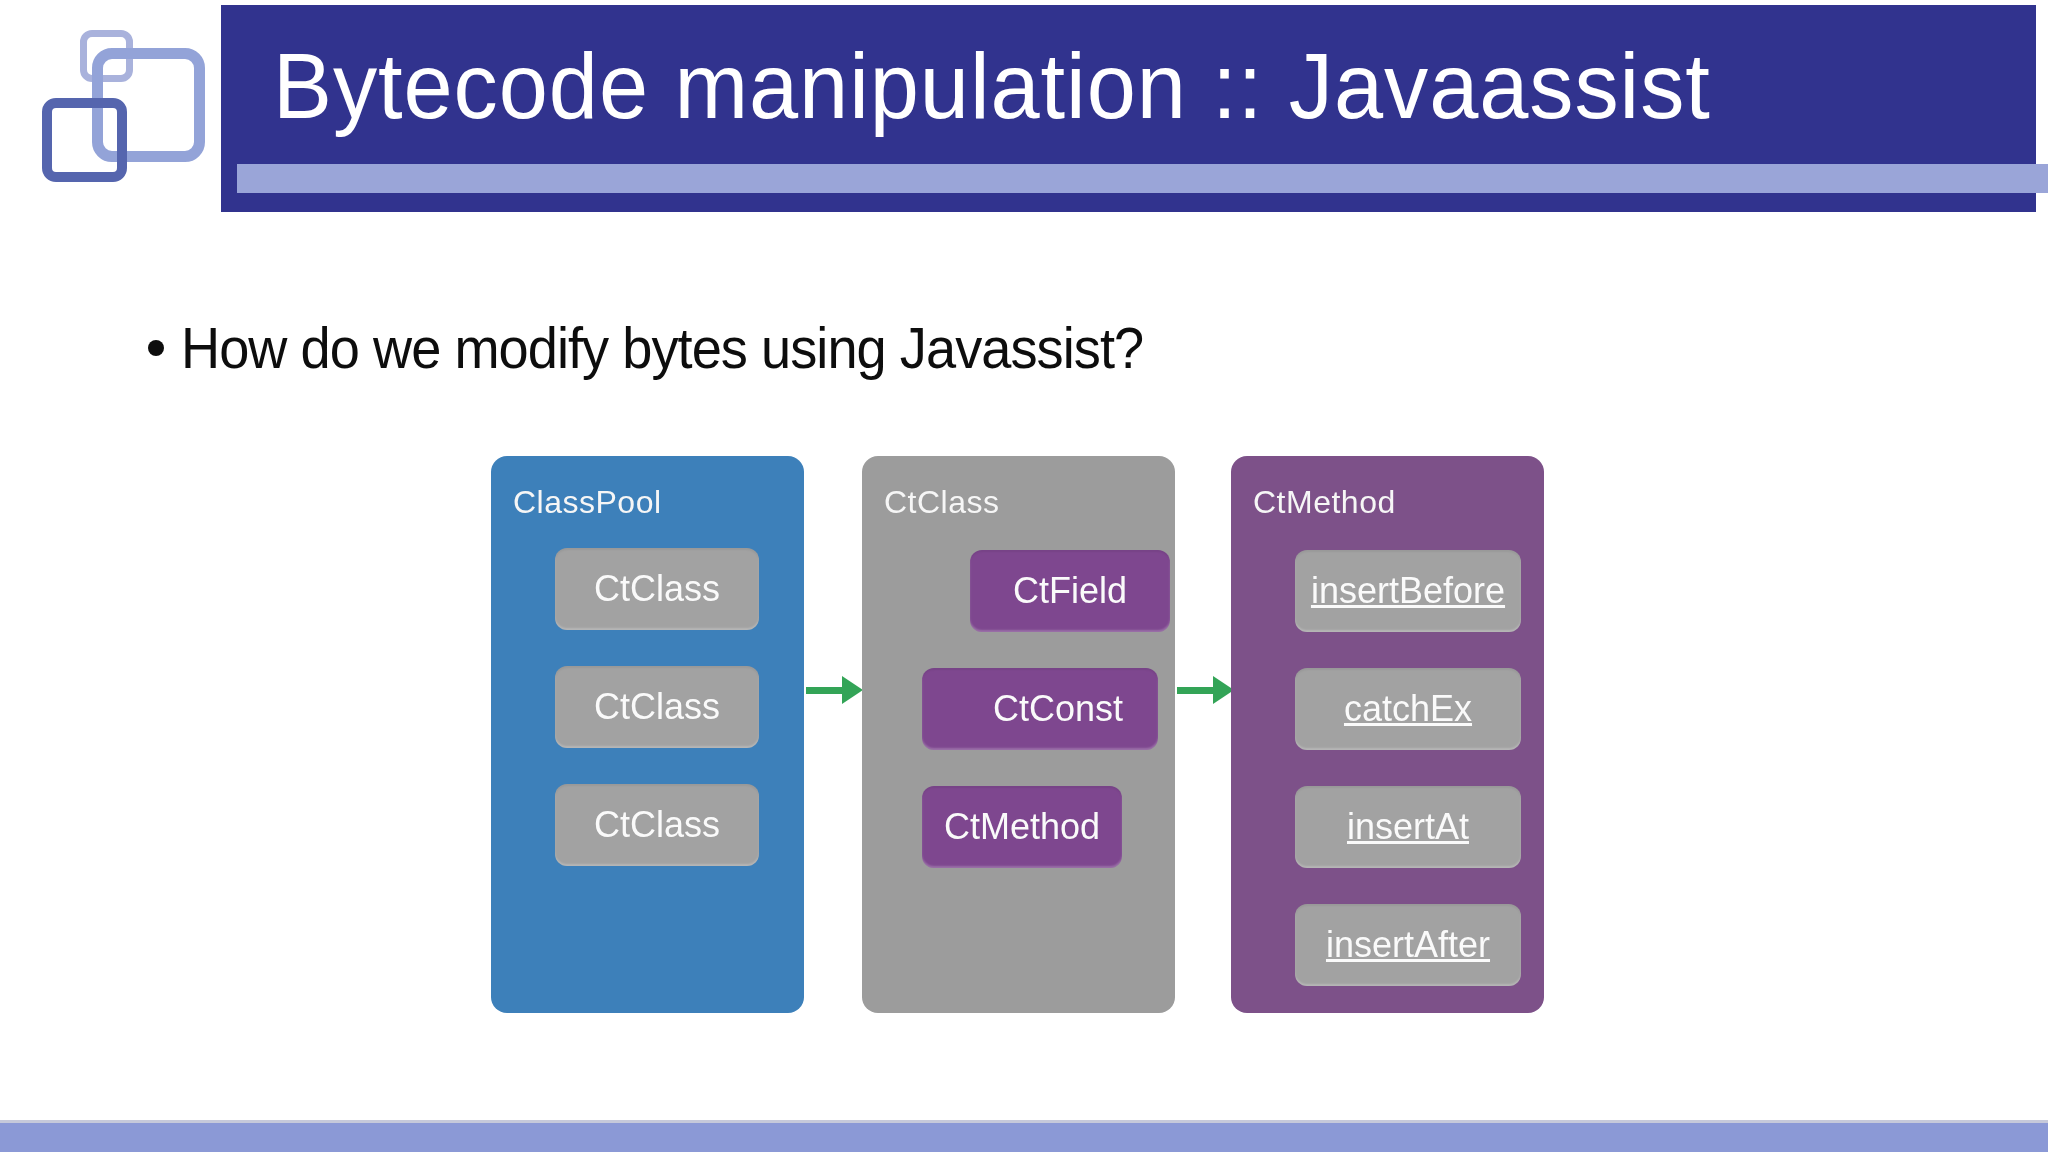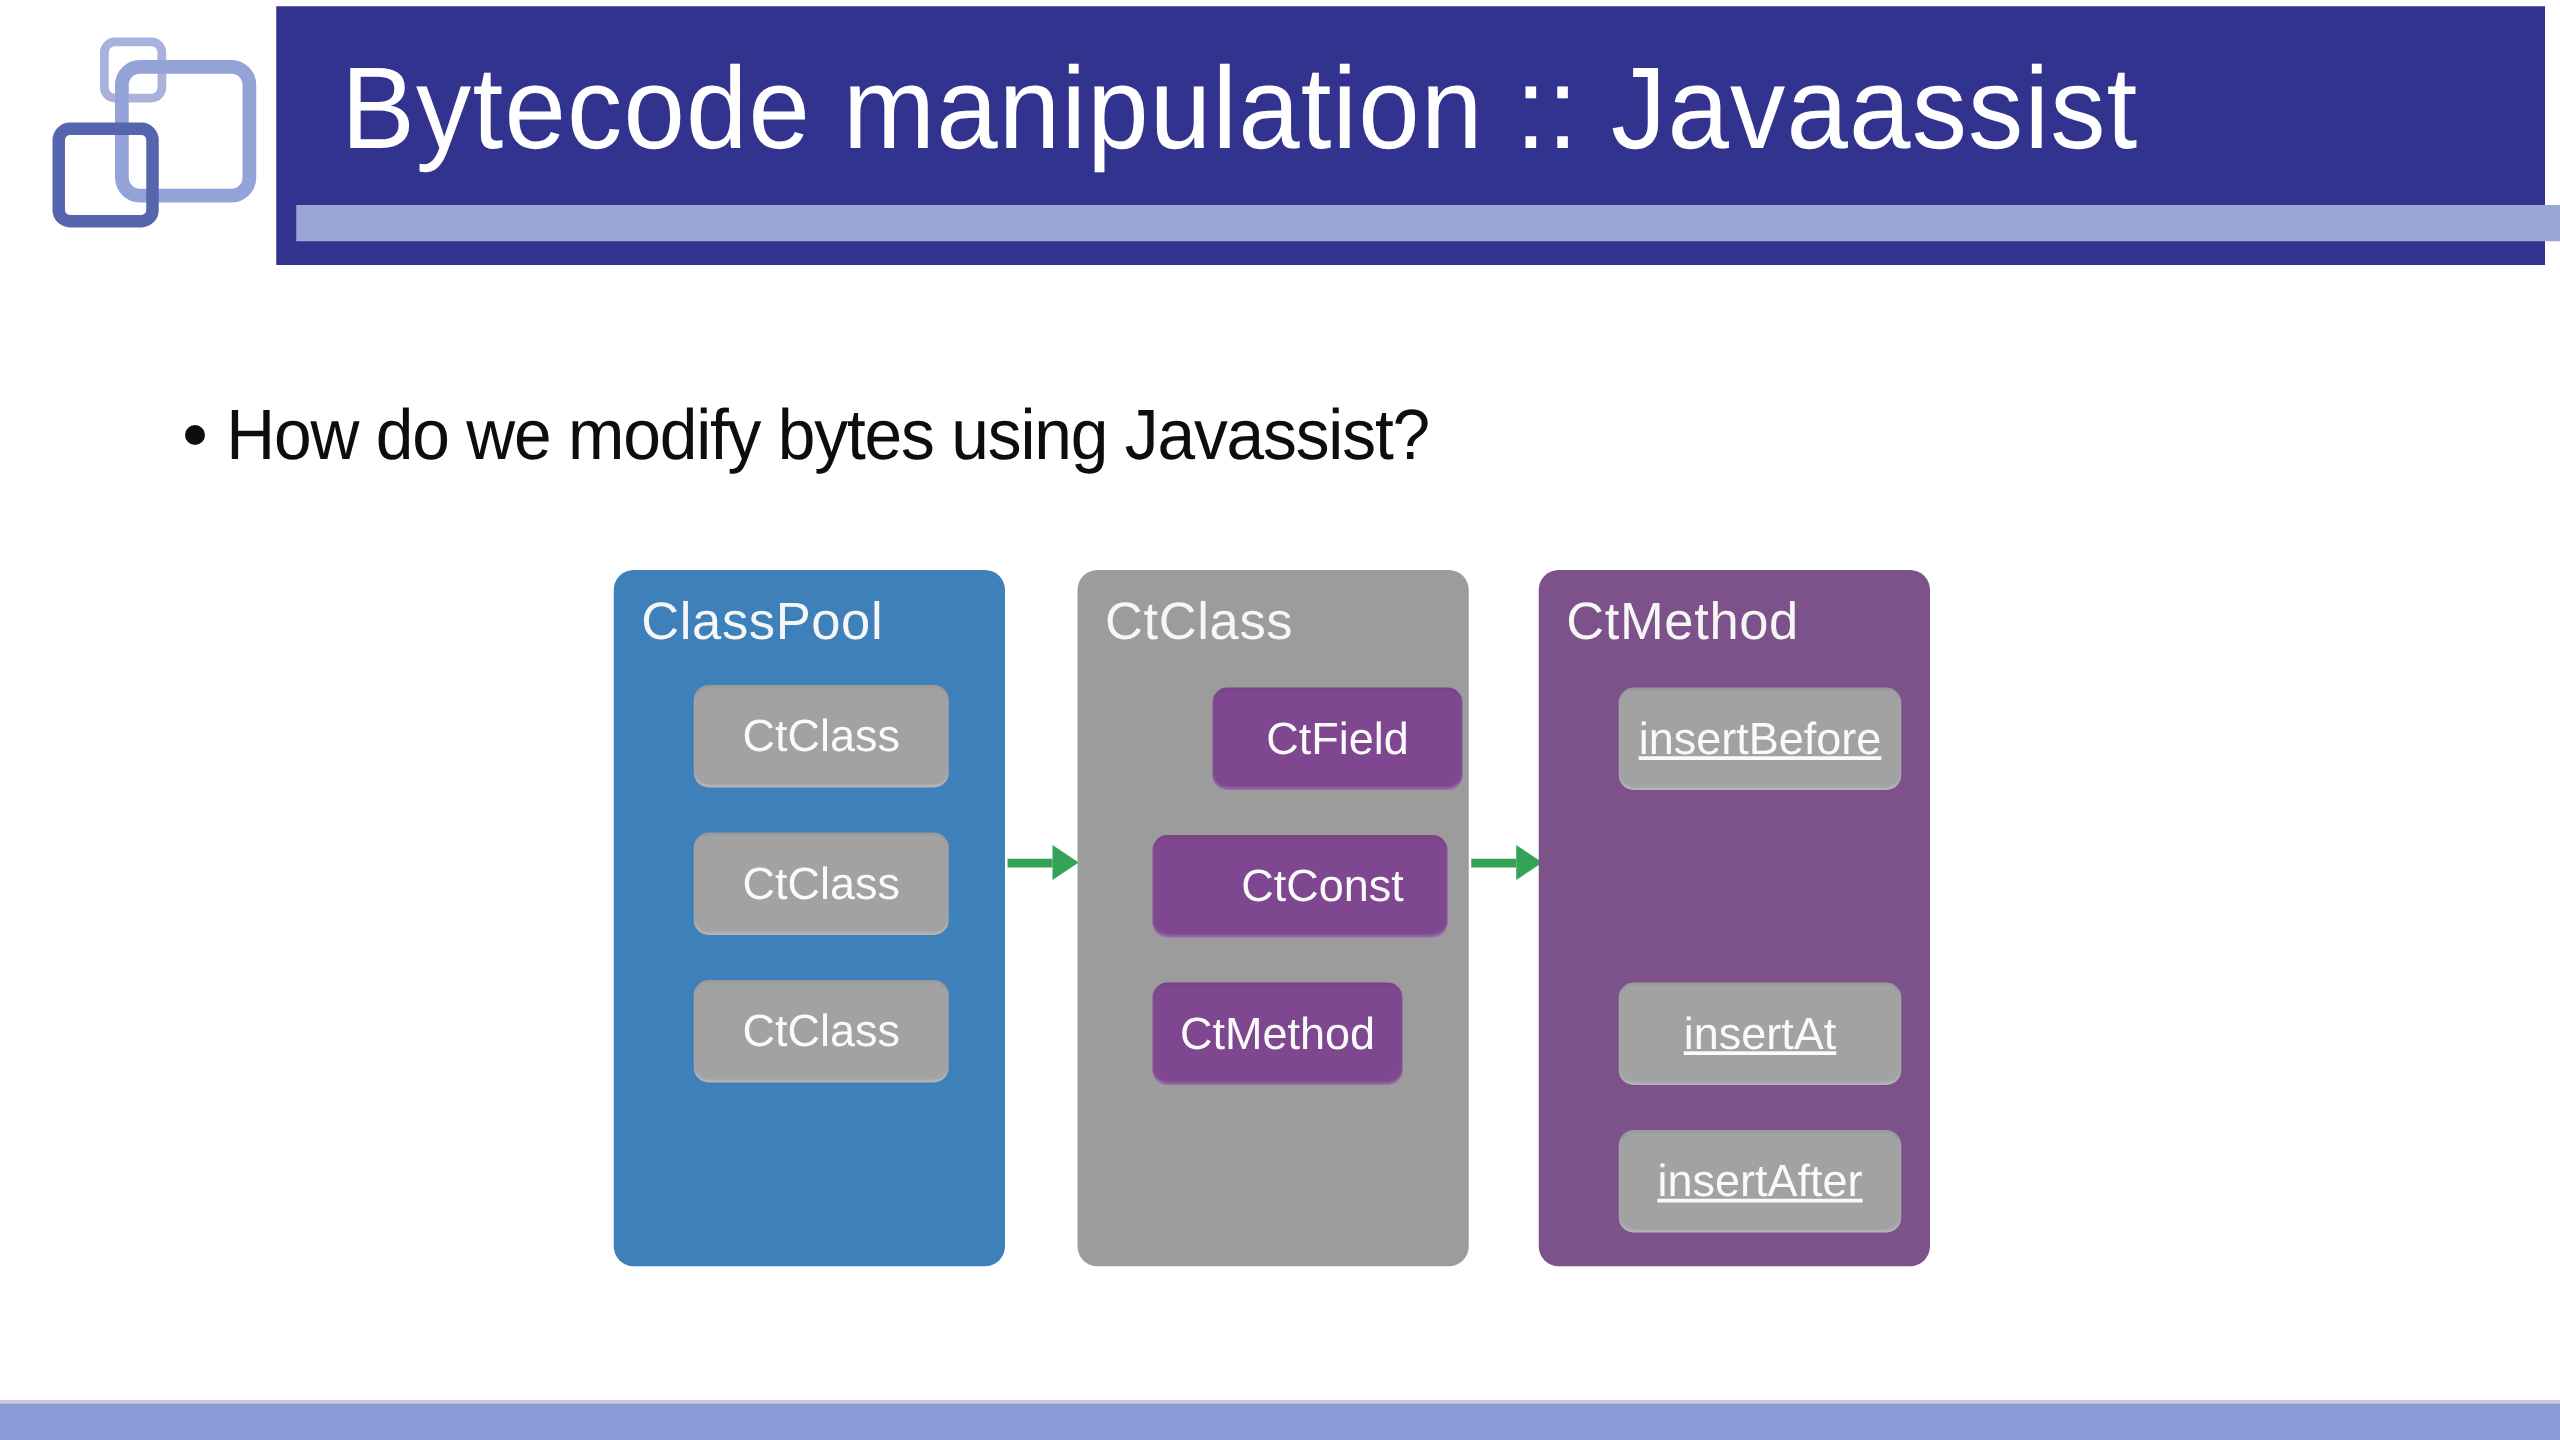--- a/index.html
+++ b/index.html
@@ -89,22 +89,22 @@
     top: 456px;
     width: 313px; height: 557px;
     border-radius: 16px;
   }
   .col.classpool { left: 491px; background: var(--classpool_blue, #3d80ba); }
   .col.ctclass   { left: 862px; background: var(--ctclass_gray, #9c9c9c); }
   .col.ctmethod  { left: 1231px; background: var(--ctmethod_purple, #7d5189); }
 
   .col-label {
     position: absolute;
-    top: 17px; left: 22px;
-    font-size: 42px;
+    top: 28px; left: 22px;
+    font-size: 32px;
     color: #f6f6f6;
     letter-spacing: 0.5px;
   }
 
   .box {
     position: absolute;
     height: 82px;
     border-radius: 12px;
     display: flex; align-items: center; justify-content: center;
     color: #fafafa;
@@ -196,19 +196,20 @@
   </div>
 
   <div class="arrow a2">
     <span class="shaft"></span>
     <span class="head"></span>
   </div>
 
   <div class="col ctmethod">
     <div class="col-label">CtMethod</div>
     <div class="box gray b1">insertBefore</div>
+    <div class="box gray b2">catchEx</div>
     <div class="box gray b3">insertAt</div>
     <div class="box gray b4">insertAfter</div>
   </div>
 
   <div class="footer-bar"></div>
 
 </div>
 
 </body></html>

